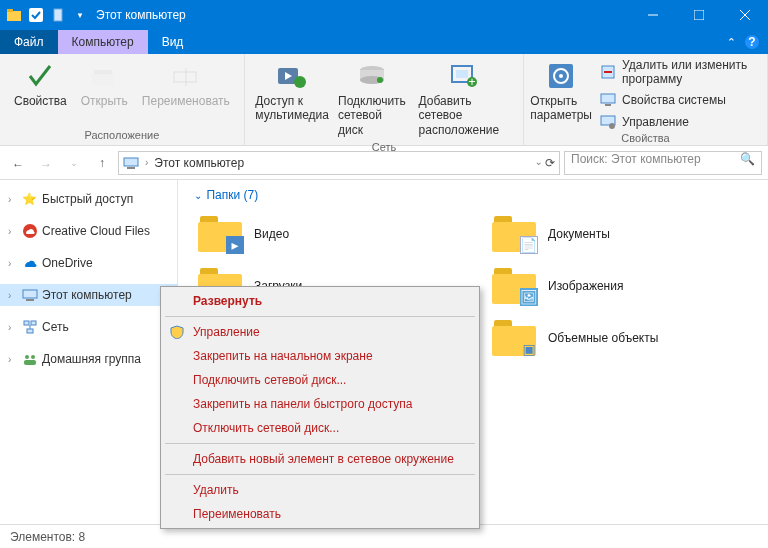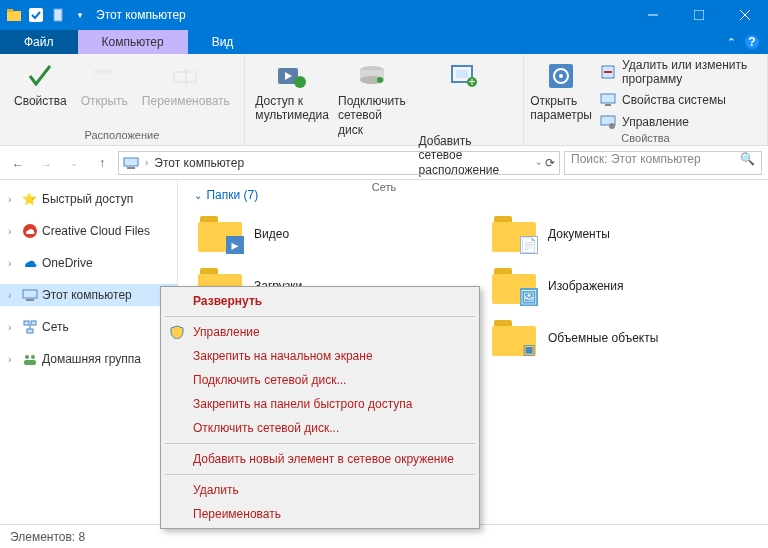--- a/index.html
+++ b/index.html
@@ -6,21 +6,21 @@
 body { width: 768px; height: 548px; overflow: hidden; background: #fff; position: relative; }
 
 .titlebar { height: 30px; background: #0078d7; display: flex; align-items: center; color: #fff; }
 .titlebar .qat { display: flex; align-items: center; padding-left: 6px; gap: 6px; }
 .titlebar .qat .icon { width: 16px; height: 16px; display: flex; align-items: center; justify-content: center; }
 .titlebar .title { margin-left: 8px; font-size: 12px; }
 .win-controls { margin-left: auto; display: flex; }
 .win-controls div { width: 46px; height: 30px; display: flex; align-items: center; justify-content: center; }
 
 .menubar { height: 24px; background: #0078d7; display: flex; }
-.menubar .tab { padding: 0 24px; display: flex; align-items: center; color: #fff; font-size: 12px; }
+.menubar .tab { padding: 0 14px; display: flex; align-items: center; color: #fff; font-size: 12px; }
 .menubar .tab.file { background: #005a9e; }
 .menubar .tab.active { background: #c4b5fd; color: #333; }
 .menubar .right { margin-left: auto; display: flex; align-items: center; padding-right: 8px; gap: 8px; color:#fff;}
 
 .ribbon { height: 92px; background: #f3f3f3; border-bottom: 1px solid #ddd; display: flex; }
 .ribbon-group { display: flex; flex-direction: column; border-right: 1px solid #e1e1e1; padding: 2px 8px; }
 .ribbon-group .items { display: flex; gap: 2px; flex: 1; }
 .ribbon-group .label { text-align: center; font-size: 11px; color: #666; padding-bottom: 2px; }
 .ribbon-btn { display: flex; flex-direction: column; align-items: center; justify-content: flex-start; padding: 4px 6px; min-width: 50px; cursor: default; }
 .ribbon-btn .ricon { width: 32px; height: 32px; display:flex; align-items:center; justify-content:center; margin-bottom:2px;}
@@ -188,21 +188,21 @@
       </div>
       <div class="ribbon-btn">
         <div class="ricon">
             <svg width="32" height="28">
               <rect x="4" y="4" width="20" height="16" fill="none" stroke="#4a87c7" stroke-width="2"></rect>
               <rect x="8" y="8" width="12" height="8" fill="#cfe6ff"></rect>
               <circle cx="24" cy="20" r="5" fill="#3a9b3a"></circle>
               <text x="24" y="24" text-anchor="middle" fill="#fff" font-size="9">+</text>
             </svg>
           </div>
-        <div class="rlabel" style="white-space:pre-line;margin-top:40px;">Добавить сетевое
+        <div class="rlabel" style="white-space:pre-line;">Добавить сетевое
 расположение</div>
       </div>
     </div>
     <div class="label">Сеть</div>
   </div>
 
   <div class="ribbon-group">
     <div class="items">
       <div class="ribbon-btn">
         <div class="ricon">

